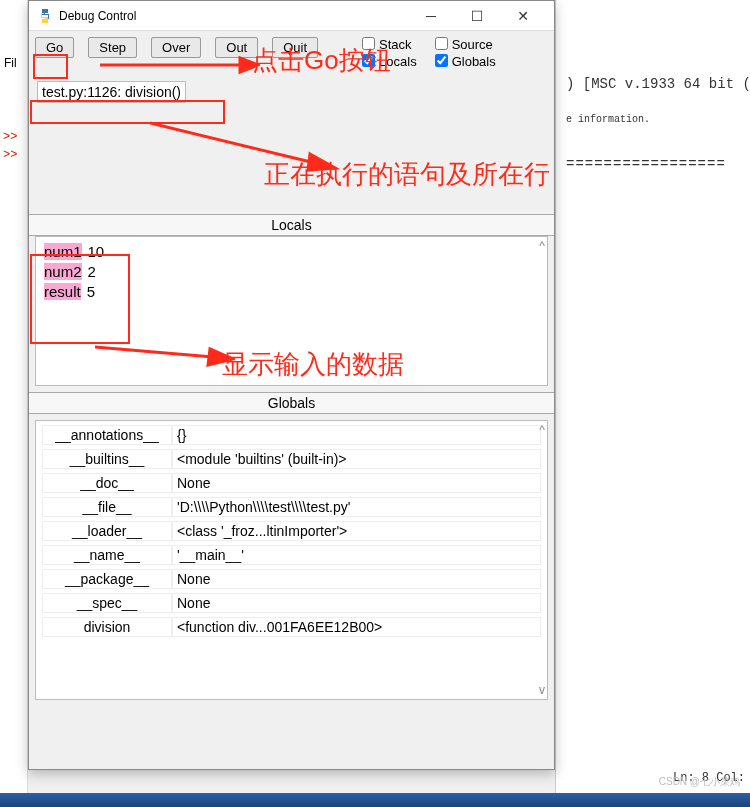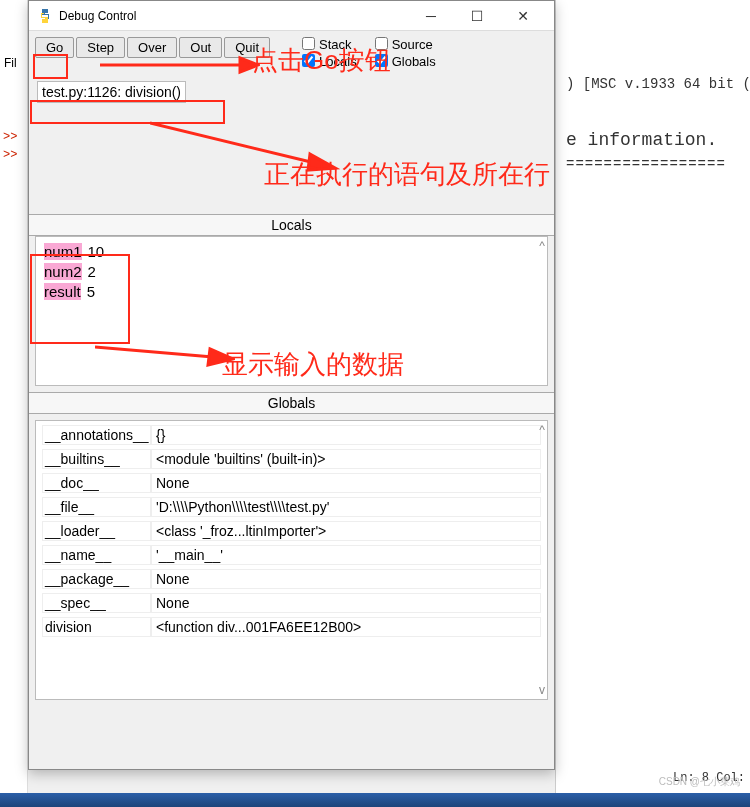--- a/index.html
+++ b/index.html
@@ -1,53 +1,53 @@
 <!DOCTYPE html>
 <html><head>
 <meta charset="utf-8">
 <style>
 * { box-sizing: border-box; margin: 0; padding: 0; }
 body { font-family: "Segoe UI", Tahoma, sans-serif; font-size: 13px; background: #f0f0f0; width: 750px; height: 807px; position: relative; overflow: hidden; }
 
 .bg-window { position: absolute; left: 555px; top: 0; width: 200px; height: 807px; background: #fff; border-left: 1px solid #ccc; }
 .bg-window .txt1 { position: absolute; left: 10px; top: 76px; font-family: "Courier New", monospace; font-size: 14px; color: #333; }
-.bg-window .txt2 { position: absolute; left: 10px; top: 114px; font-family: "Courier New", monospace; font-size: 18px; color: #333; margin-top: 16px; }
+.bg-window .txt2 { position: absolute; left: 10px; top: 114px; font-family: "Courier New", monospace; font-size: 10px; color: #333; }
 .bg-window .txt3 { position: absolute; left: 10px; top: 156px; font-family: "Courier New", monospace; font-size: 14px; color: #333; letter-spacing:1px;}
 .bg-window .ln { position: absolute; right: 10px; bottom: 22px; font-family: "Courier New", monospace; font-size: 12px; color: #333; }
 
 .left-strip { position: absolute; left: 0; top: 0; width: 28px; height: 100%; background: #fff; border-right:1px solid #ddd;}
 .left-strip .fi { position:absolute; left:4px; top:56px; font-size:12px; color:#000;}
 .left-strip .prompt { position:absolute; left:3px; font-family:"Courier New",monospace; font-size:12px; color:#c20;}
 
 .window { position: absolute; left: 28px; top: 0; width: 527px; height: 770px; background: #f0f0f0; border: 1px solid #888; box-shadow: 0 4px 12px rgba(0,0,0,0.25); }
 .titlebar { height: 30px; background: #fff; display: flex; align-items: center; padding: 0 8px; border-bottom: 1px solid #ddd; }
 .titlebar .icon { width: 16px; height: 16px; margin-right: 6px; }
 .titlebar .title { flex: 1; font-size: 12px; color: #000; }
 .titlebar .winbtns { display: flex; }
 .titlebar .winbtn { width: 46px; height: 30px; display: flex; align-items: center; justify-content: center; color: #333; font-size: 14px; }
 
 .toolbar { display: flex; padding: 6px 6px 2px 6px; align-items: flex-start; }
 .toolbar .btnrow { display: flex; gap: 0; }
-.toolbar button { font-size: 13px; padding: 2px 10px; background: #e9e9e9; border: 1px solid #999; border-radius: 2px; margin-right: 2px; font-family: inherit; }
+.toolbar button { font-size: 13px; padding: 2px 10px; background: #e9e9e9; border: 1px solid #999; border-radius: 2px; margin-right: 14px; font-family: inherit; }
 .toolbar .checks { margin-left: 30px; font-size: 13px; display: grid; grid-template-columns: auto auto; gap: 2px 18px; }
 .toolbar .checks label { display: flex; align-items: flex-start; gap: 4px; }
 .toolbar .checks input { width: 13px; height: 13px; }
 
 .status-line { margin: 6px 8px; padding: 2px 4px; background: #fff; border: 1px solid #bbb; font-size: 14px; display:inline-block;}
 
 .panel-header { text-align: center; font-size: 14px; padding: 2px 0; border-top: 1px solid #aaa; border-bottom: 1px solid #aaa; background: #f7f7f7; }
 
 .locals-panel { background: #fff; margin: 0 6px; border: 1px solid #bbb; padding: 6px 8px; height: 150px; position: relative;}
 .locals-panel .row { display:flex; gap:6px; font-size:15px; margin-bottom:3px;}
 .locals-panel .row .k { background:#f9a8d4;}
 .locals-panel .scroll-up { position:absolute; right:2px; top:2px; font-size:12px; color:#888;}
 
 .globals-panel { background: #fff; margin: 6px 6px 0 6px; border: 1px solid #bbb; padding: 4px 6px; height: 280px; overflow:hidden; position:relative;}
 .globals-panel .row { display:flex; font-size:14px; margin-bottom:4px;}
-.globals-panel .row .k { width: 109px; background:#fff; border:1px solid #eee; padding:1px 2px;}
+.globals-panel .row .k { width: 130px; background:#fff; border:1px solid #eee; padding:1px 2px;text-align:center;}
 .globals-panel .row .v { flex:1; background:#fff; border:1px solid #eee; padding:1px 4px;}
 .globals-panel .scroll-up { position:absolute; right:2px; top:2px; font-size:12px; color:#888;}
 .globals-panel .scroll-dn { position:absolute; right:2px; bottom:2px; font-size:12px; color:#888;}
 
 .annot { position: absolute; color: #ff2a1a; font-size: 26px; font-weight: 500; pointer-events: none; font-family: "Microsoft YaHei","SimHei",sans-serif; line-height:1.3;}
 .redbox { position: absolute; border: 2px solid #ff2a1a; pointer-events: none; }
 svg.arrow { position:absolute; pointer-events:none; }
 svg.arrow line, svg.arrow polygon { stroke:#ff2a1a; fill:#ff2a1a; stroke-width:3; }
 
 .taskbar { position:absolute; left:0; bottom:0; width:100%; height:14px; background:linear-gradient(#2b5fa8,#1d447a);}

